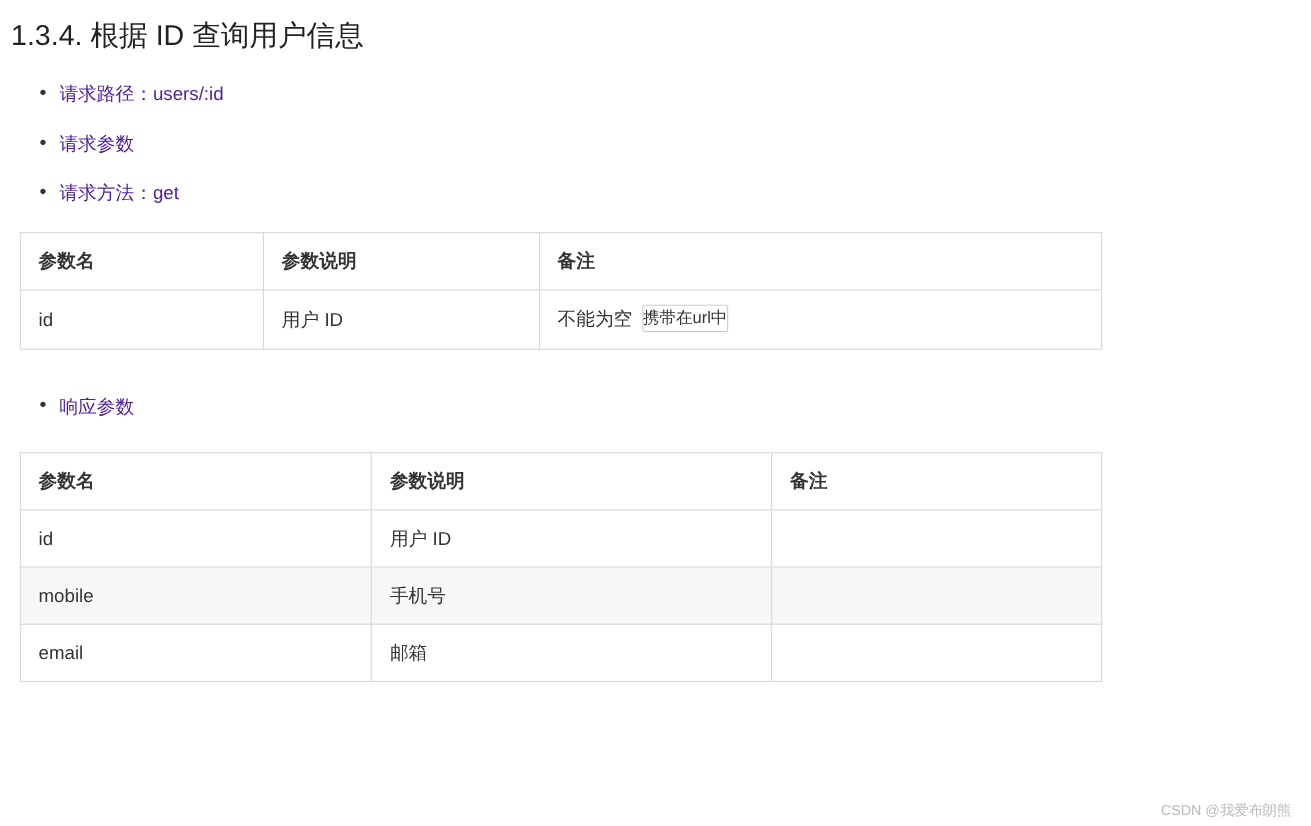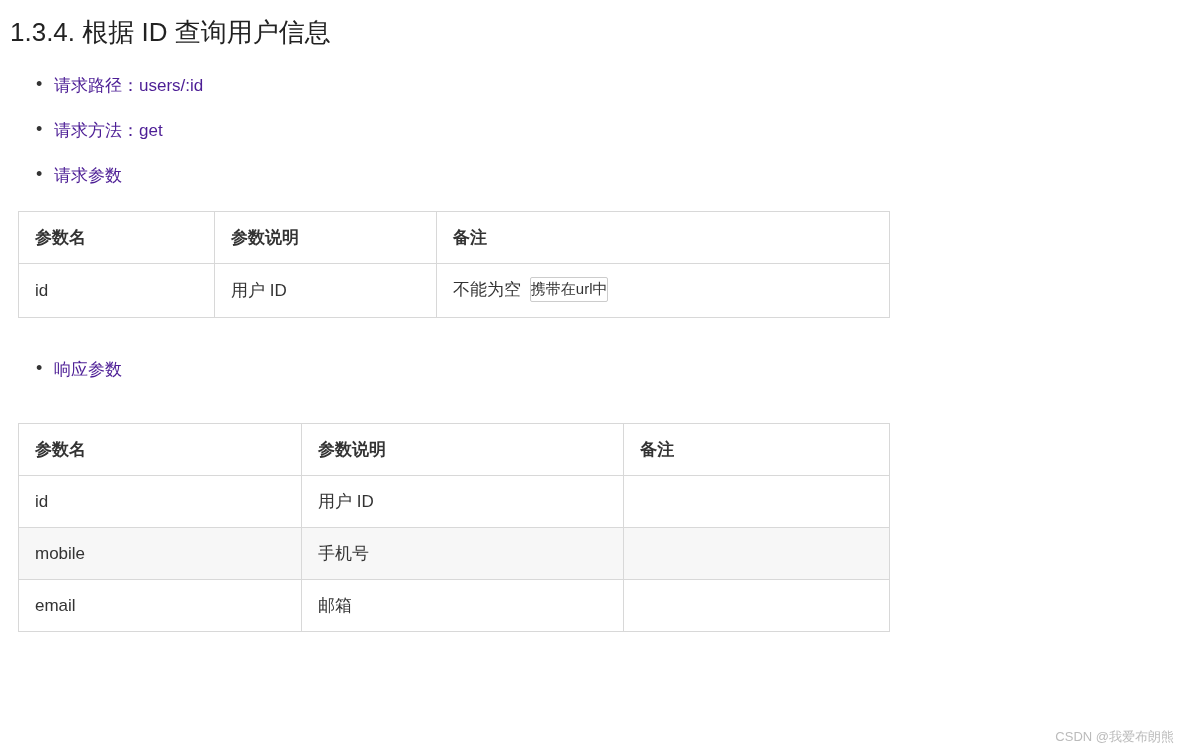--- a/index.html
+++ b/index.html
@@ -34,21 +34,21 @@
     }
     ul li::before {
       content: "•";
       position: absolute;
       left: 0;
       font-size: 18px;
       color: #333;
     }
     table {
       border-collapse: collapse;
-      width: 872px;
+      width: 984px;
       margin: 0 8px 28px 8px;
       font-size: 17px;
     }
     table th, table td {
       border: 1px solid #d8d8d8;
       padding: 14px 16px;
       text-align: left;
       vertical-align: middle;
       color: #333;
     }
@@ -60,21 +60,21 @@
     table.req col.c2 { width: 25.5%; }
     table.req col.c3 { width: 52%; }
     table.res col.c1 { width: 32.5%; }
     table.res col.c2 { width: 37%; }
     table.res col.c3 { width: 30.5%; }
     table.res tbody tr:nth-child(even) td {
       background: #f7f7f7;
     }
     .mid-list {
       margin-top: 40px;
-      margin-bottom: 42px;
+      margin-bottom: 30px;
     }
     .badge {
       display: inline-block;
       border: 1px solid #ccc;
       padding: 2px 0;
       margin-left: 4px;
       font-size: 15px;
       border-radius: 2px;
       vertical-align: baseline;
       position: relative;
@@ -89,22 +89,22 @@
       margin-left: 13px;
     }
   </style>
 </head>
 <body>
 
 <h2>1.3.4. 根据 ID 查询用户信息</h2>
 
 <ul>
   <li>请求路径：users/:id</li>
+  <li>请求参数</li>
   <li>请求方法：get</li>
-  <li>请求参数</li>
 </ul>
 
 <table class="req">
   <colgroup>
       <col class="c1">
       <col class="c2">
       <col class="c3">
     </colgroup>
   <thead>
     <tr>

